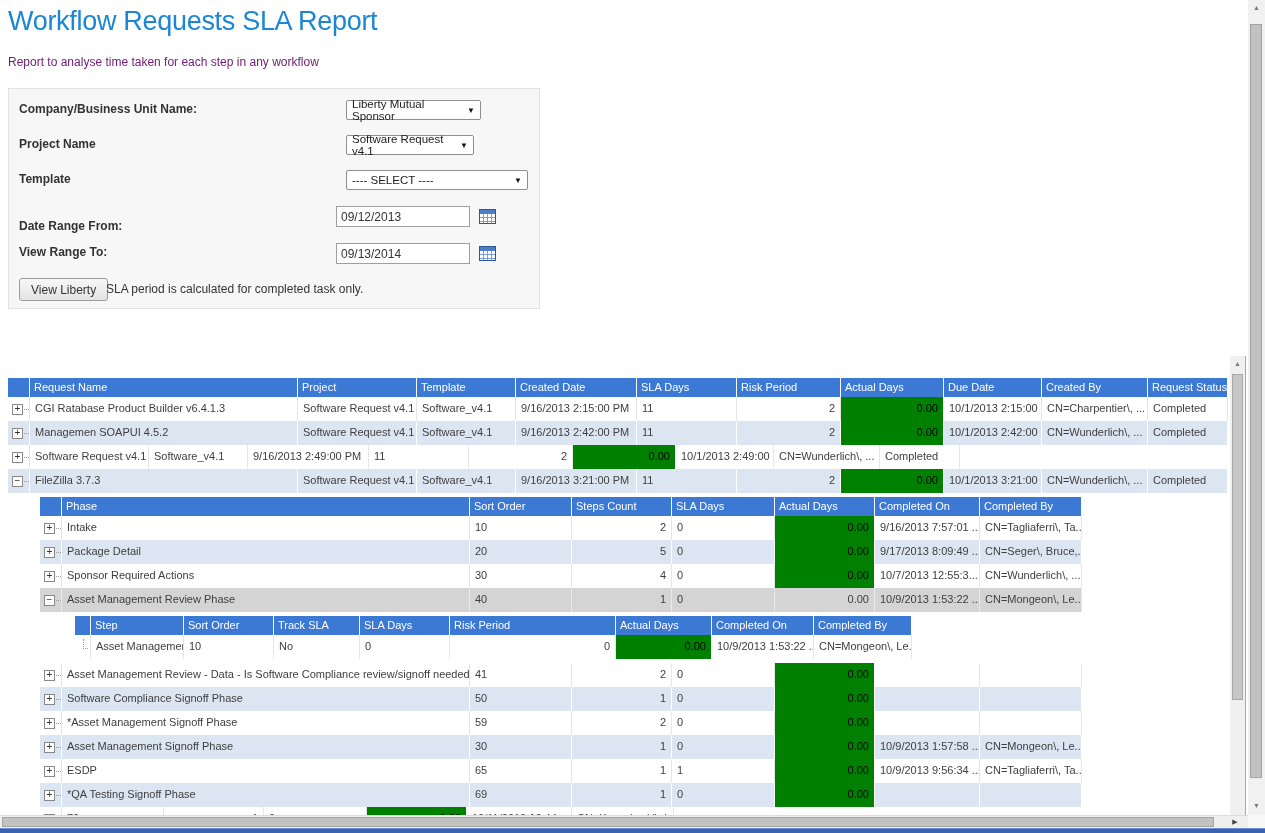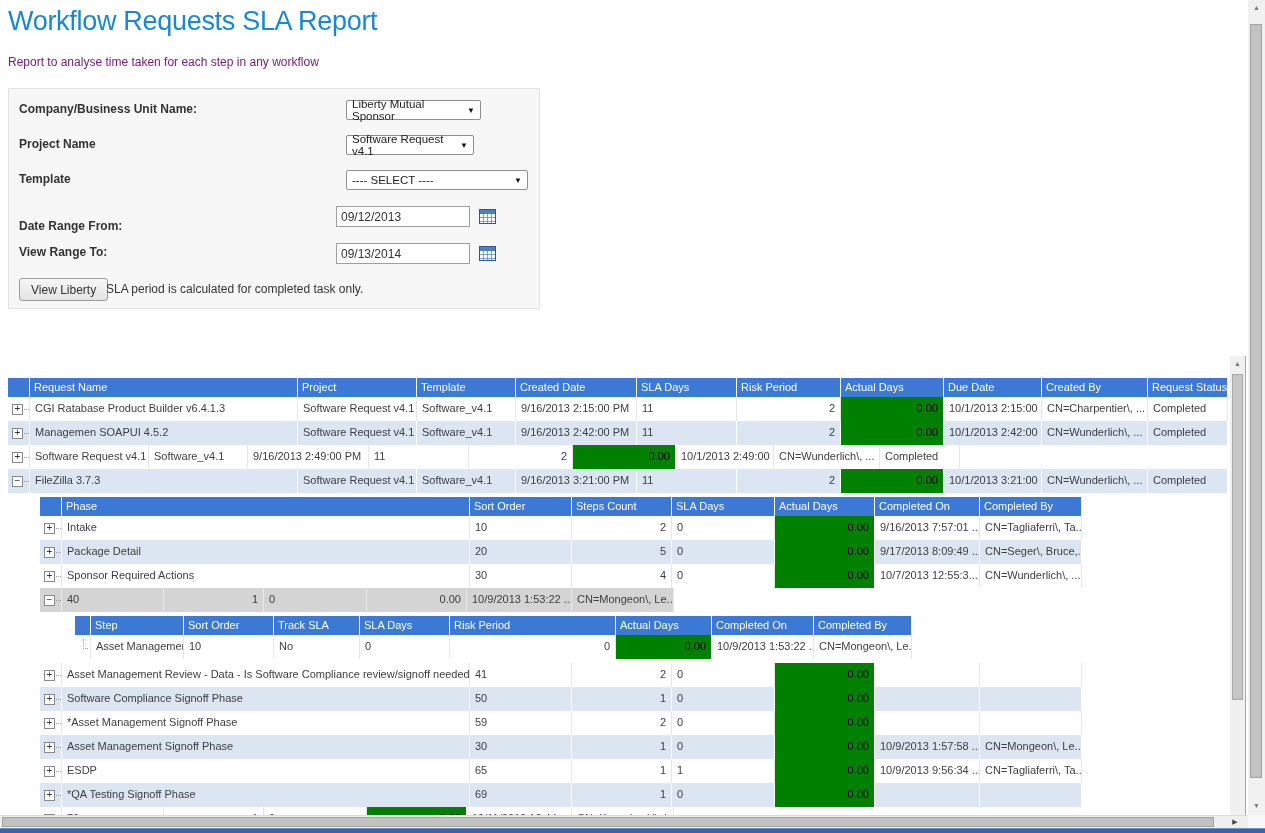--- a/index.html
+++ b/index.html
@@ -228,20 +228,21 @@
           <div class="tcell" style="width: 103px;">0</div>
           <div class="tcell green" style="width: 100px;">0.00</div>
           <div class="tcell" style="width: 105px;">10/7/2013 12:55:3...</div>
           <div class="tcell" style="width: 102px;">CN=Wunderlich\, ...</div>
         </div>
         <div class="trow r-gray">
           <div class="tcell exp" style="width: 22px;">
             <span class="exp-box">−</span>
             <span class="exp-dots"></span>
           </div>
+          <div class="tcell" style="width: 408px;">Asset Management Review Phase</div>
           <div class="tcell" style="width: 102px;">40</div>
           <div class="tcell right" style="width: 100px;">1</div>
           <div class="tcell" style="width: 103px;">0</div>
           <div class="tcell right" style="width: 100px;">0.00</div>
           <div class="tcell" style="width: 105px;">10/9/2013 1:53:22 ...</div>
           <div class="tcell" style="width: 102px;">CN=Mongeon\, Le...</div>
         </div>
       </div>
 
     <div class="nested-step">

